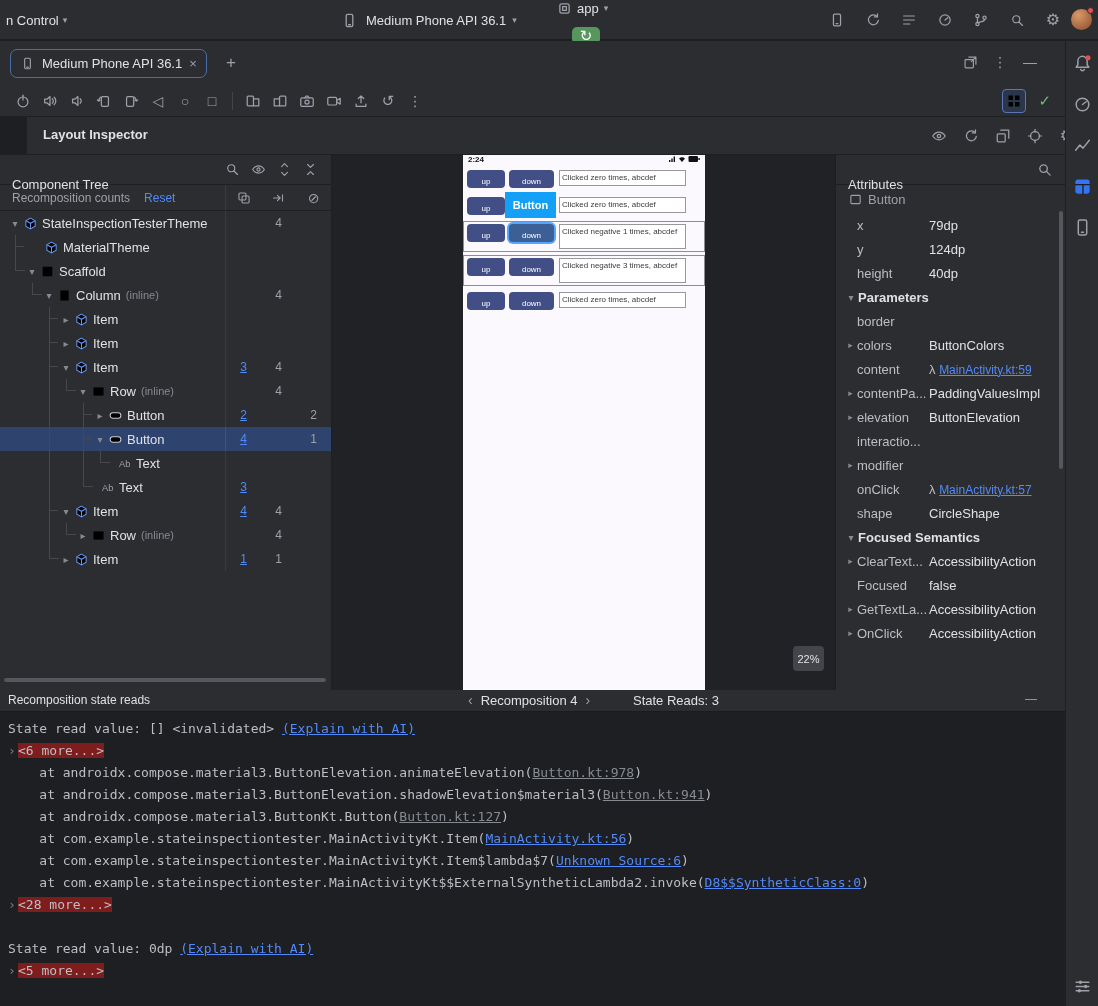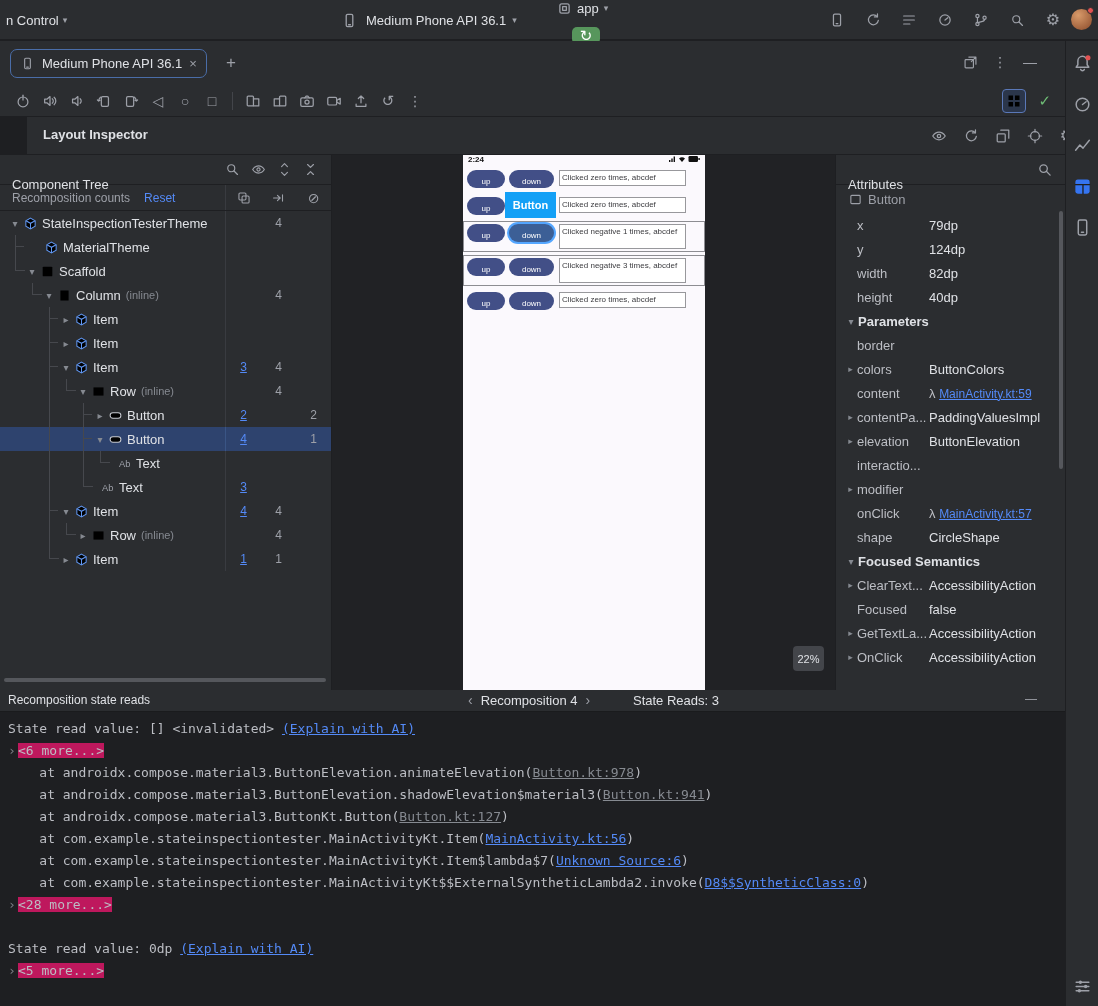--- a/index.html
+++ b/index.html
@@ -86,21 +86,21 @@
   .g-l{bottom:auto;height:12px;border-left:1px solid #46484d;border-bottom:1px solid #46484d;}
   #tree-hscroll{position:absolute;left:4px;bottom:8px;width:322px;height:4px;border-radius:2px;background:#55575c;cursor:pointer;}
 
   
   #phone-screen{position:absolute;left:131px;top:-3px;width:242px;height:560px;background:#fbf9fd;color:#222;}
   .statusbar{height:14px;display:flex;align-items:center;justify-content:space-between;padding:0 5px;font-size:8px;font-weight:bold;color:#111;}
   .statusbar .sicons{display:flex;align-items:center;gap:2px;}
   #device-rows{position:absolute;left:0;top:15px;right:0;}
   .drow{position:relative;display:flex;align-items:flex-start;padding:2px 0 2px 3px;margin-bottom:3px;border:1px solid transparent;}
   .drow-border{border-color:#8d8d92;}
-  .pill{border:none;border-radius:9px;height:18px;color:#fff;font-size:8px;font-family:"Liberation Sans",sans-serif;cursor:pointer;background:#424f87;padding:7px;}
+  .pill{border:none;border-radius:4px;height:18px;color:#fff;font-size:8px;font-family:"Liberation Sans",sans-serif;cursor:pointer;background:#424f87;padding:7px;}
   .pill.up{width:38px;}
   .pill.down{width:45px;margin-left:4px;}
   .pill.sel{background:#3c5f96;box-shadow:0 0 0 2px #54a6ff;}
   .dtext{margin-left:5px;width:127px;border:1px solid #98989c;background:#fff;font-size:8px;line-height:10px;color:#3b3b3f;padding:2px 2px;min-height:15px;cursor:text;}
   .dtext.two{min-height:25px;}
   .tooltip{position:absolute;left:41px;top:-3px;width:51px;height:26px;background:#14a0f6;color:#fff;font-size:11px;font-weight:bold;
            display:flex;align-items:center;justify-content:center;z-index:3;}
   #zoom-badge{position:absolute;right:11px;top:491px;width:31px;height:25px;background:#43454a;border-radius:4px;color:#dfe1e5;
               font-size:11px;display:flex;align-items:center;justify-content:center;}
 
@@ -124,21 +124,21 @@
   #state-reads{position:absolute;left:633px;top:3px;color:#dfe1e5;font-size:13px;}
   #console-min{position:absolute;right:28px;top:2px;color:#9da0a8;cursor:pointer;}
   #console{position:absolute;left:0;top:712px;width:1065px;height:294px;background:#1e1f22;
            font-family:"DejaVu Sans Mono","Liberation Mono",monospace;font-size:13px;line-height:22px;color:#bcbec4;
            padding:6px 0 0 8px;white-space:pre;overflow:hidden;}
   .cline{height:22px;}
   .seg-link{color:#548af7;text-decoration:underline;cursor:pointer;}
   .seg-dimlink{color:#868a91;text-decoration:underline;cursor:pointer;}
   .seg-tag{color:#bcbec4;}
   .fold-arrow{color:#7a7e85;display:inline-block;width:10px;cursor:pointer;}
-  .fold-text{background:#be185d;color:#bcbec4;cursor:pointer;}
+  .fold-text{background:#7f1d1d;color:#bcbec4;cursor:pointer;}
 
   
   #right-strip{position:absolute;right:0;top:41px;width:33px;height:965px;background:#2b2d30;border-left:1px solid #1e1f22;
                display:flex;flex-direction:column;align-items:center;padding-top:10px;gap:17px;}
   #right-strip .ic{width:24px;height:24px;position:relative;}
   #right-strip .ic svg{width:19px;height:19px;}
   #strip-bottom{margin-top:auto;margin-bottom:8px;}
 </style>
 </head>
 <body>
@@ -788,25 +788,20 @@
       <div id="attr-list">
           <div class="attr-row">
             <span class="chev attr-exp"></span>
             <span class="attr-label">x</span>
             <span class="attr-value">79dp</span>
           </div>
           <div class="attr-row">
             <span class="chev attr-exp"></span>
             <span class="attr-label">y</span>
             <span class="attr-value">124dp</span>
-          </div>
-          <div class="attr-row">
-            <span class="chev attr-exp"></span>
-            <span class="attr-label">width</span>
-            <span class="attr-value">82dp</span>
           </div>
           <div class="attr-row">
             <span class="chev attr-exp"></span>
             <span class="attr-label">height</span>
             <span class="attr-value">40dp</span>
           </div>
           <div class="attr-section">
             <span class="chev">▾</span>
             <span class="sec-title">Parameters</span>
           </div>

